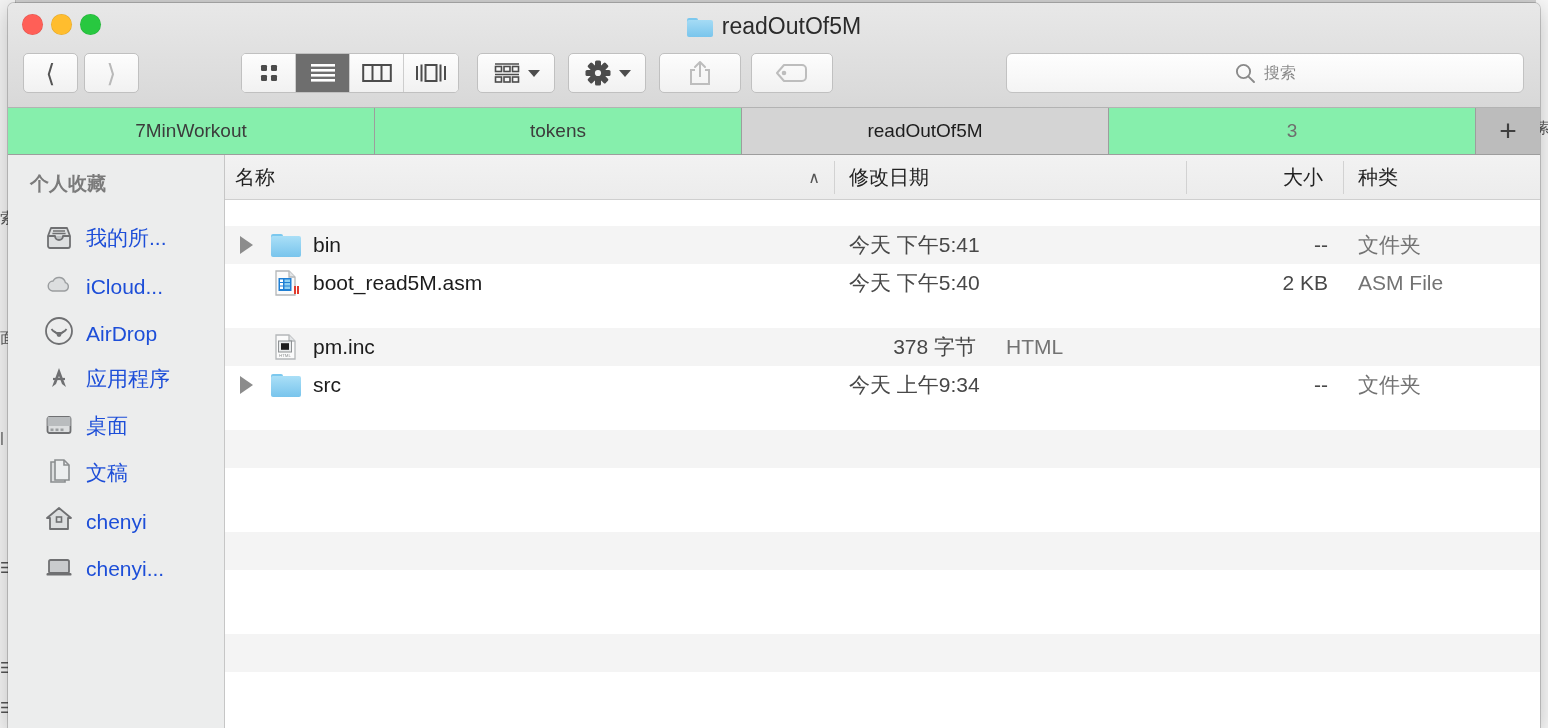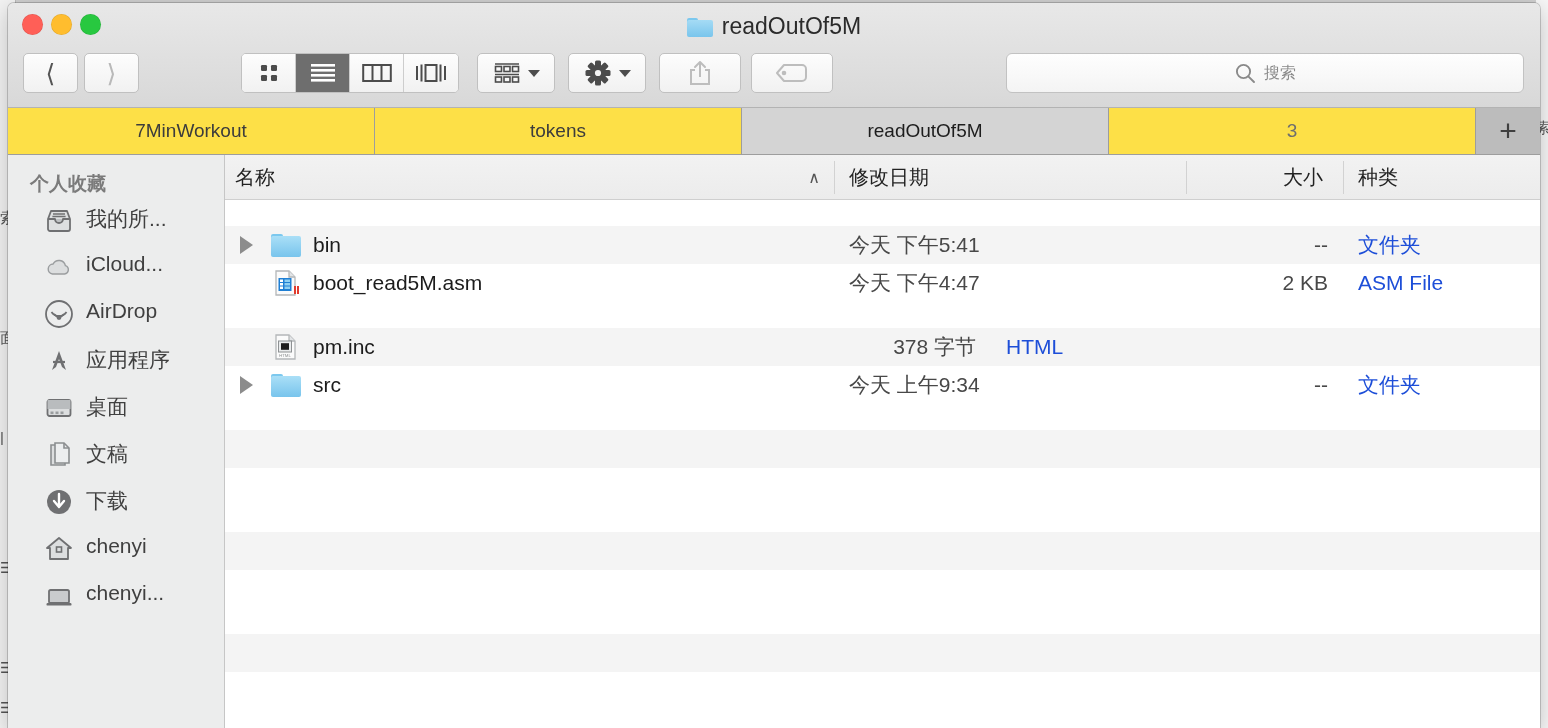--- a/index.html
+++ b/index.html
@@ -138,21 +138,21 @@
   .tabbar {
     display: flex; height: 47px;
     background: #b8b8b8;
     border-bottom: 1px solid #9d9d9d;
   }
   .tab {
     flex: 1 1 0;
     display: flex; align-items: center; justify-content: center;
     font-size: 19px; color: #3c3c3c;
     border-right: 1px solid #9d9d9d;
-    background: #fde047;
+    background: #86efac;
     min-width: 0;
   }
   .tab.active { background: #d4d4d4; color: #1d1d1d; }
   .tab.muted { color: #6e6e6e; }
   .tab-add {
     width: 64px; display: flex; align-items: center; justify-content: center;
     font-size: 30px; color: #3f3f3f; font-weight: 300;
     background: #bcbcbc;
   }
 
@@ -165,23 +165,23 @@
     background: #eceded;
     border-right: 1px solid #c6c6c6;
     padding-top: 10px;
     overflow: hidden;
   }
   .side-head {
     font-size: 19px; color: #7b7b7b; font-weight: bold;
     padding: 6px 0 8px 22px;
   }
   .side-item {
-    display: flex; align-items: flex-start; gap: 12px;
+    display: flex; align-items: flex-end; gap: 12px;
     height: 47px; padding-left: 36px;
-    font-size: 21px; color: #404040;
+    font-size: 21px; color: #1d4ed8;
     white-space: nowrap;
   }
   .side-ico { width: 30px; height: 30px; flex: 0 0 30px; color: #6f7072; }
   .side-ico svg { display: block; width: 30px; height: 30px; }
 
   
   .filelist { flex: 1 1 auto; background: #fff; min-width: 0; position: relative; }
   .cols {
     display: flex; height: 45px; align-items: center;
     background: linear-gradient(to bottom,#f2f2f2,#ececec);
@@ -197,21 +197,21 @@
 
   .row {
     display: flex; height: 38px; align-items: center;
     font-size: 21px; color: #1c1c1c;
   }
   .row.alt { background: #f4f4f4; margin-top: 26px; }
   .row .c { display: flex; align-items: center; height: 38px; }
   .row .c.name { width: 610px; padding-left: 10px; gap: 6px; }
   .row .c.date { width: 352px; padding-left: 14px; color: #484848; }
   .row .c.size { width: 157px; justify-content: flex-end; padding-right: 16px; color: #484848; }
-  .row .c.kind { flex: 1 1 auto; padding-left: 14px; color: #1d4ed8; }
+  .row .c.kind { flex: 1 1 auto; padding-left: 14px; color: #737373; }
 
   .disclose {
     width: 22px; flex: 0 0 22px; display: flex; align-items: center; justify-content: center;
   }
   .disclose .tri {
     width: 0; height: 0;
     border-top: 9px solid transparent; border-bottom: 9px solid transparent;
     border-left: 13px solid #8c8c8c;
   }
   .row-ico { width: 32px; height: 28px; flex: 0 0 32px; position: relative; margin-left: 6px; margin-right: 6px; }
@@ -441,29 +441,20 @@
           <span class="side-ico">
             <svg viewBox="0 0 30 30">
               <path d="M7 5 H16 L21 10 V25 H7 Z" fill="#dcdedf" stroke="#8b8e90" stroke-width="1.6"></path>
               <path d="M11 3 H20 L25 8 V23 H11 Z" fill="#eceeef" stroke="#8b8e90" stroke-width="1.6"></path>
               <path d="M20 3 V8 H25" fill="none" stroke="#8b8e90" stroke-width="1.6"></path>
             </svg>
           </span>
           <span>文稿</span>
         </div>
 
-        <div class="side-item">
-          <span class="side-ico">
-            <svg viewBox="0 0 30 30">
-              <circle cx="15" cy="15" r="12" fill="#6f7072"></circle>
-              <path d="M15 7 V17 M10 14 L15 20 L20 14" fill="none" stroke="#fff" stroke-width="2.4" stroke-linecap="round" stroke-linejoin="round"></path>
-            </svg>
-          </span>
-          <span>下载</span>
-        </div>
 
         <div class="side-item">
           <span class="side-ico">
             <svg viewBox="0 0 30 30">
               <path d="M15 4 L27 14 H24 V25 H6 V14 H3 Z" fill="#dcdedf" stroke="#6f7072" stroke-width="1.8" stroke-linejoin="round"></path>
               <rect x="12.5" y="13" width="5" height="5" fill="none" stroke="#6f7072" stroke-width="1.6"></rect>
             </svg>
           </span>
           <span>chenyi</span>
         </div>
@@ -519,21 +510,21 @@
                 <rect x="11" y="17.5" width="3" height="2.5" fill="#fff"></rect>
                 <rect x="15.5" y="10.5" width="5.5" height="2.5" fill="#8fd0f2"></rect>
                 <rect x="15.5" y="14" width="5.5" height="2.5" fill="#8fd0f2"></rect>
                 <rect x="15.5" y="17.5" width="5.5" height="2.5" fill="#8fd0f2"></rect>
                 <rect x="25" y="17" width="2" height="8" fill="#e23b2e"></rect>
                 <rect x="28" y="17" width="2" height="8" fill="#e23b2e"></rect>
               </svg>
             </span>
             <span class="row-label">boot_read5M.asm</span>
           </div>
-          <div class="c date">今天 下午4:47</div>
+          <div class="c date">今天 下午5:40</div>
           <div class="c size">2 KB</div>
           <div class="c kind">ASM File</div>
         </div>
 
         <div class="row alt">
           <div class="c name">
             <span class="disclose"></span>
             <span class="row-ico doc-ico">
               <svg width="32" height="28" viewBox="0 0 32 28">
                 <path d="M7 2 H20 L26 8 V26 H7 Z" fill="#fbfbfb" stroke="#b4b7b9" stroke-width="1.3"></path>

